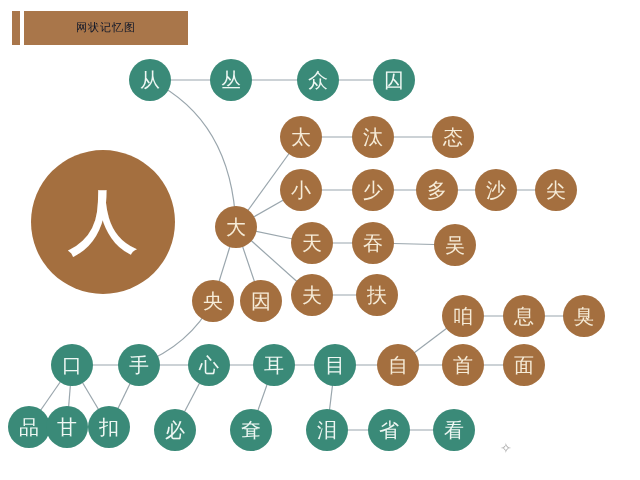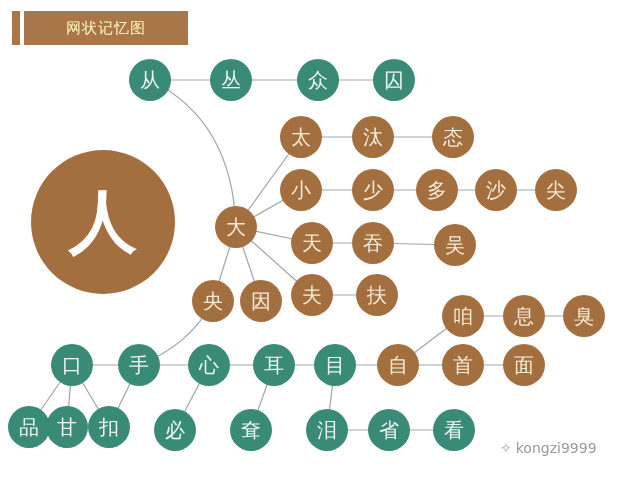--- a/index.html
+++ b/index.html
@@ -1,19 +1,19 @@
 <!DOCTYPE html>
 <html><head>
 <meta charset="utf-8">
 <style>
   html, body { margin: 0; padding: 0; background: #ffffff; }
   body { width: 640px; height: 480px; position: relative; overflow: hidden; font-family: "DejaVu Sans", sans-serif; }
   .title-bar { position: absolute; left: 12px; top: 11px; width: 164px; height: 34px; }
   .title-accent { position: absolute; left: 0; top: 0; width: 8px; height: 34px; background: #a9764a; }
-  .title-box { position: absolute; left: 12px; top: 0; width: 164px; height: 34px; background: #a9764a; color: #fef9c3; font-size: 15px; line-height: 34px; text-align: center; letter-spacing: 1px; }
+  .title-box { position: absolute; left: 12px; top: 0; width: 164px; height: 34px; background: #a9764a; color: #0f172a; font-size: 11px; line-height: 34px; text-align: center; letter-spacing: 1px; }
   svg.links { position: absolute; left: 0; top: 0; }
   .node { position: absolute; border-radius: 50%; color: #f6ecd8; text-align: center; font-size: 20px; display: flex; align-items: center; justify-content: center; box-sizing: border-box; }
   .node.brown { background: #a46f3f; }
   .node.green { background: #3a8a78; color: #eef7f3; }
   .node.big { font-size: 68px; font-weight: bold; color: #ffffff; }
   .watermark { position: absolute; left: 500px; top: 440px; font-size: 14px; color: #9a9a9a; display: flex; align-items: center; gap: 4px; }
   .wm-icon { font-size: 14px; color: #aaaaaa; }
 </style>
 </head>
 <body>
@@ -106,14 +106,13 @@
     <div class="node green" style="left: 368px; top: 409px; width: 42px; height: 42px;">省</div>
     <div class="node green" style="left: 433px; top: 409px; width: 42px; height: 42px;">看</div>
   </div>
 
 <div class="node brown big" id="center-node" style="left: 31px; top: 150px; width: 144px; height: 144px;">
   <span>人</span>
 </div>
 
 <div class="watermark">
   <span class="wm-icon">✧</span>
-  <span>kongzi9999</span>
 </div>
 
 </body></html>

